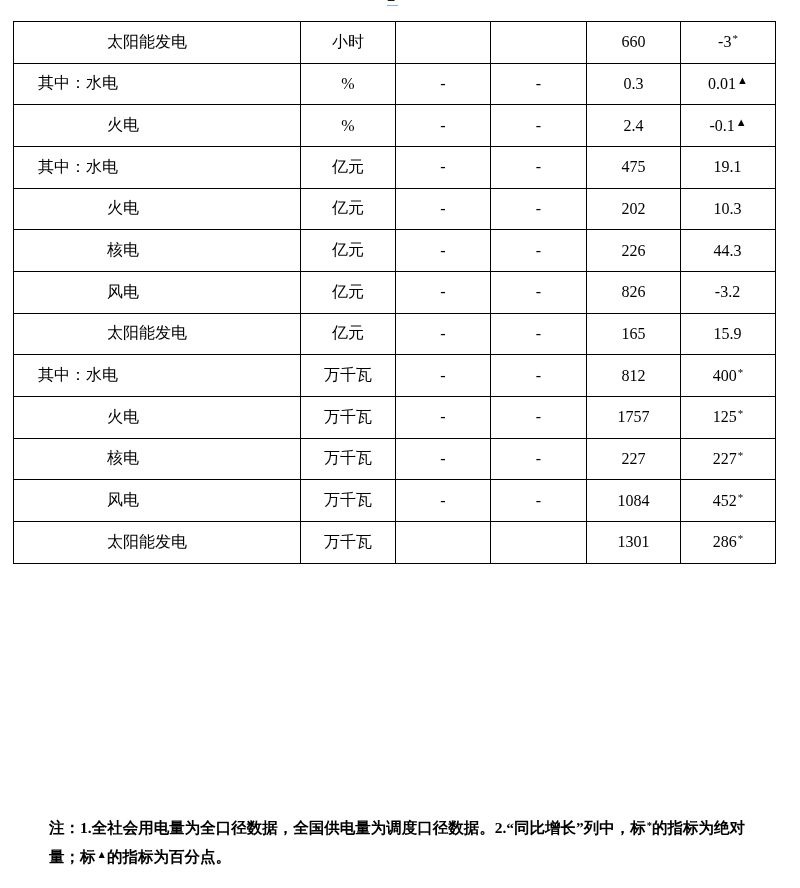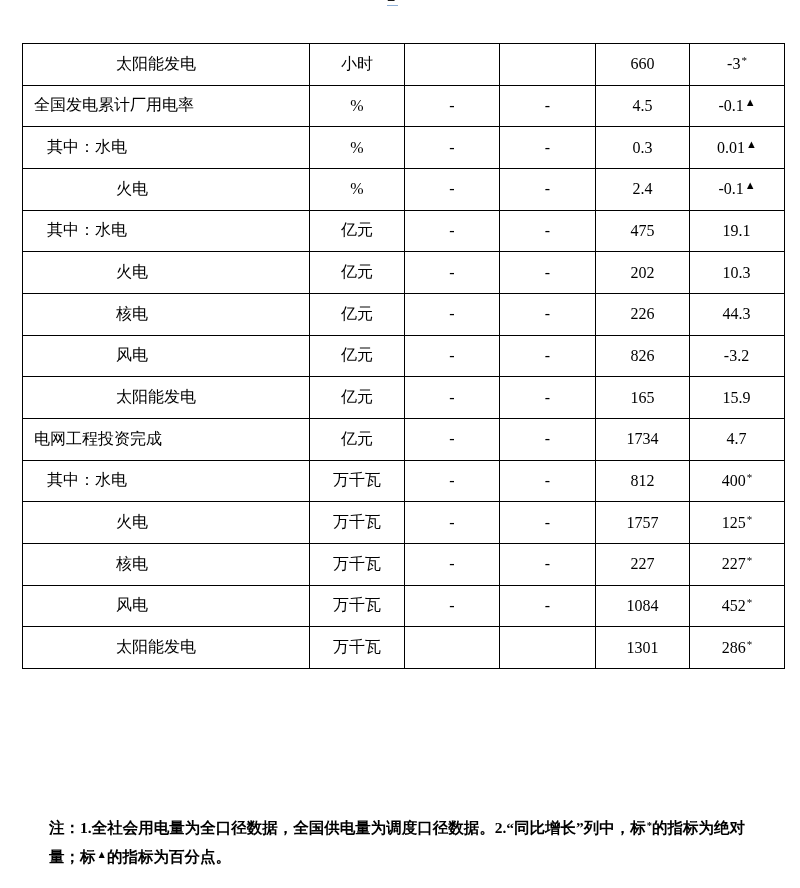--- a/index.html
+++ b/index.html
@@ -27,25 +27,24 @@
   }
   .pagenum-underline {
     position: absolute;
     left: 387px; top: 5px;
     width: 11px; height: 1px;
     background: #8fb0d6;
   }
 
   table.stats {
     position: absolute;
-    left: 22px; top: 21px;
+    left: 13px; top: 21px;
     width: 762px;
     border-collapse: collapse;
     table-layout: fixed;
-    margin-top: 22px;
   }
   table.stats td {
     border: 1.5px solid #000000;
     height: 41.66px;
     font-size: 16px;
     text-align: center;
     vertical-align: middle;
     padding: 0;
     white-space: nowrap;
     overflow: hidden;
@@ -94,28 +93,20 @@
   <tbody>
       <tr>
     <td class="indicator indent-2">太阳能发电</td>
     <td>小时</td>
     <td></td>
     <td></td>
     <td>660</td>
     <td class="growth"><span>-3</span><sup class="marker">*</sup></td>
   </tr>
       <tr>
-    <td class="indicator indent-0">全国发电累计厂用电率</td>
-    <td>%</td>
-    <td>-</td>
-    <td>-</td>
-    <td>4.5</td>
-    <td class="growth"><span>-0.1</span><sup class="marker">▲</sup></td>
-  </tr>
-      <tr>
     <td class="indicator indent-1">其中：水电</td>
     <td>%</td>
     <td>-</td>
     <td>-</td>
     <td>0.3</td>
     <td class="growth"><span>0.01</span><sup class="marker">▲</sup></td>
   </tr>
       <tr>
     <td class="indicator indent-2">火电</td>
     <td>%</td>
@@ -158,28 +149,20 @@
   </tr>
       <tr>
     <td class="indicator indent-2">太阳能发电</td>
     <td>亿元</td>
     <td>-</td>
     <td>-</td>
     <td>165</td>
     <td class="growth"><span>15.9</span><sup class="marker"></sup></td>
   </tr>
       <tr>
-    <td class="indicator indent-0">电网工程投资完成</td>
-    <td>亿元</td>
-    <td>-</td>
-    <td>-</td>
-    <td>1734</td>
-    <td class="growth"><span>4.7</span><sup class="marker"></sup></td>
-  </tr>
-      <tr>
     <td class="indicator indent-1">其中：水电</td>
     <td>万千瓦</td>
     <td>-</td>
     <td>-</td>
     <td>812</td>
     <td class="growth"><span>400</span><sup class="marker">*</sup></td>
   </tr>
       <tr>
     <td class="indicator indent-2">火电</td>
     <td>万千瓦</td>

